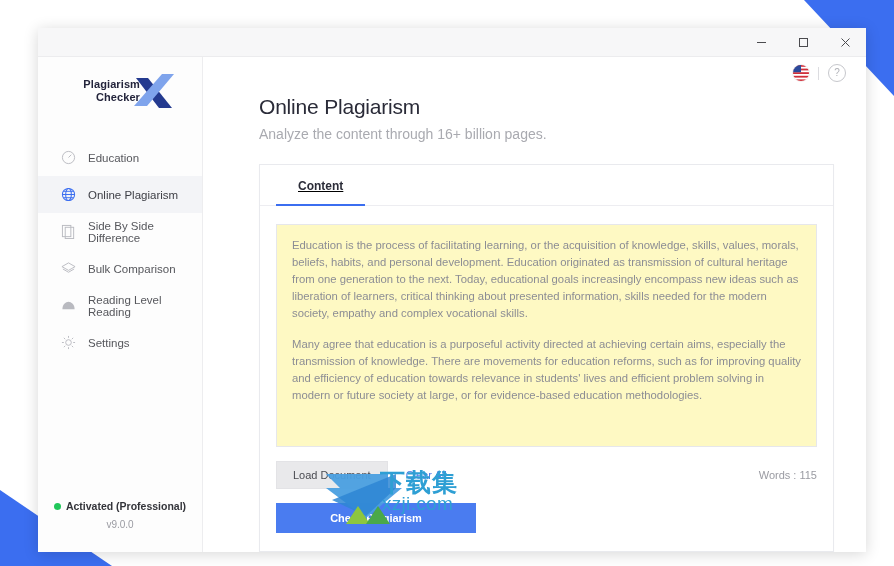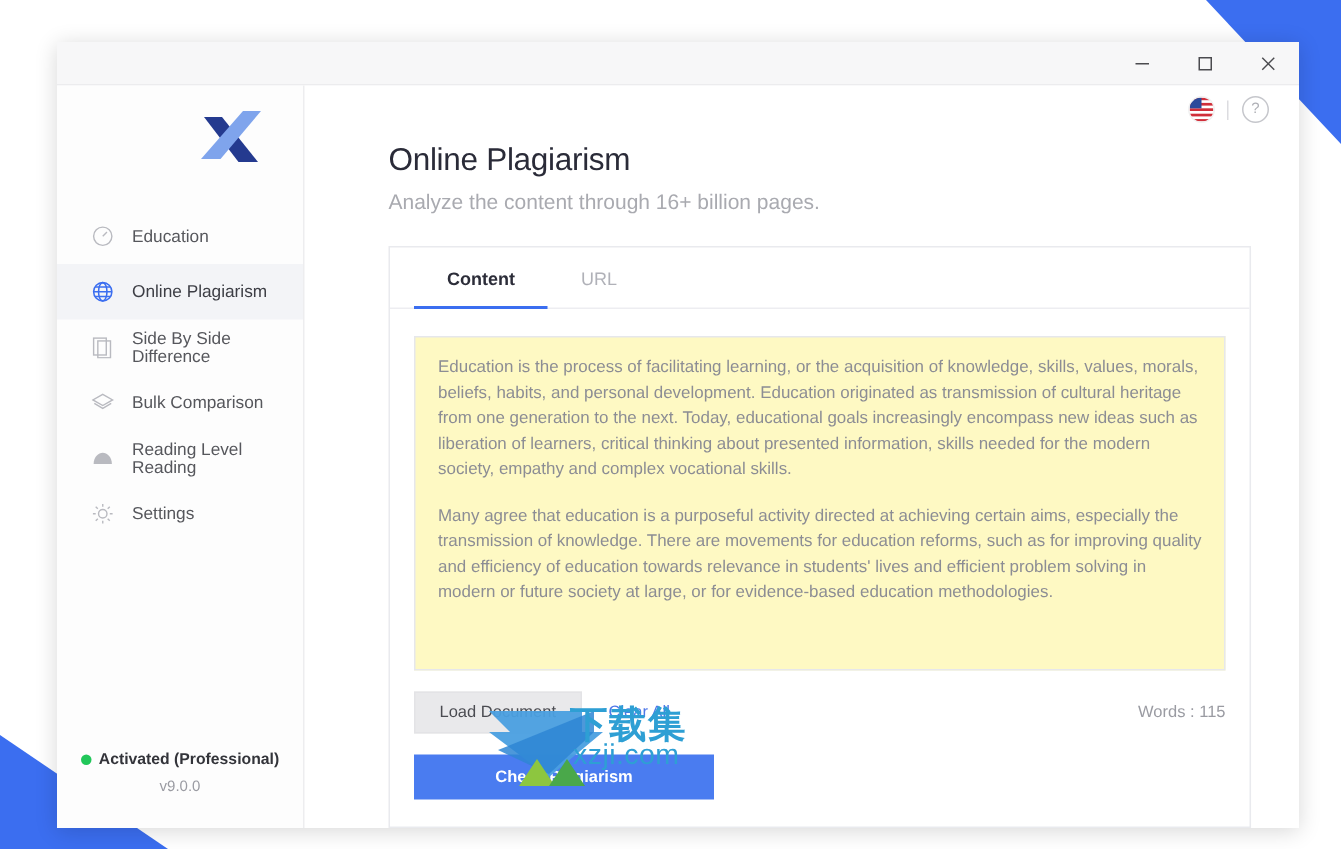--- a/index.html
+++ b/index.html
@@ -248,20 +248,21 @@
     flex-direction: column;
     min-height: 0;
     box-shadow: 0 1px 2px rgba(0,0,0,.02);
   }
 
   .tabs {
     display: flex;
     padding: 0 0 0 16px;
     border-bottom: 1px solid #ededf1;
     flex: 0 0 auto;
+    text-decoration: underline;
   }
   .tab {
     padding: 14px 22px 11px 22px;
     font-size: 12px;
     color: #b0b1b8;
     cursor: default;
     border-bottom: 2px solid transparent;
     margin-bottom: -1px;
   }
   .tab.active {
@@ -392,20 +393,24 @@
         </svg>
     </div>
   </div>
 
   <div class="win-body">
 
     <div class="sidebar">
 
       <div class="logo-wrap">
         <div class="logo">
+          <div class="logo-text">
+            <div>Plagiarism</div>
+            <div>Checker</div>
+          </div>
           <div class="logo-x">
             <svg width="50" height="42" viewBox="0 0 50 42">
               <path d="M8 8 L20 8 L44 38 L31 38 Z" fill="#243a8f"></path>
               <path d="M46 4 L34 4 L6 36 L19 36 Z" fill="#7fa4ec"></path>
             </svg>
           </div>
         </div>
       </div>
 
       <div class="nav">
@@ -517,21 +522,20 @@
 
       <div class="page-head">
         <div class="page-title">Online Plagiarism</div>
         <div class="page-sub">Analyze the content through 16+ billion pages.</div>
       </div>
 
       <div class="card">
 
         <div class="tabs">
           <div class="tab active">Content</div>
-          <div class="tab">URL</div>
         </div>
 
         <div class="editor-wrap">
           <div class="editor" placeholder="Enter or paste your content here">
             <p>Education is the process of facilitating learning, or the acquisition of knowledge, skills, values, morals, beliefs, habits, and personal development. Education originated as transmission of cultural heritage from one generation to the next. Today, educational goals increasingly encompass new ideas such as liberation of learners, critical thinking about presented information, skills needed for the modern society, empathy and complex vocational skills.</p>
             <p>Many agree that education is a purposeful activity directed at achieving certain aims, especially the transmission of knowledge. There are movements for education reforms, such as for improving quality and efficiency of education towards relevance in students' lives and efficient problem solving in modern or future society at large, or for evidence-based education methodologies.</p>
           </div>
         </div>
 
         <div class="actions">

